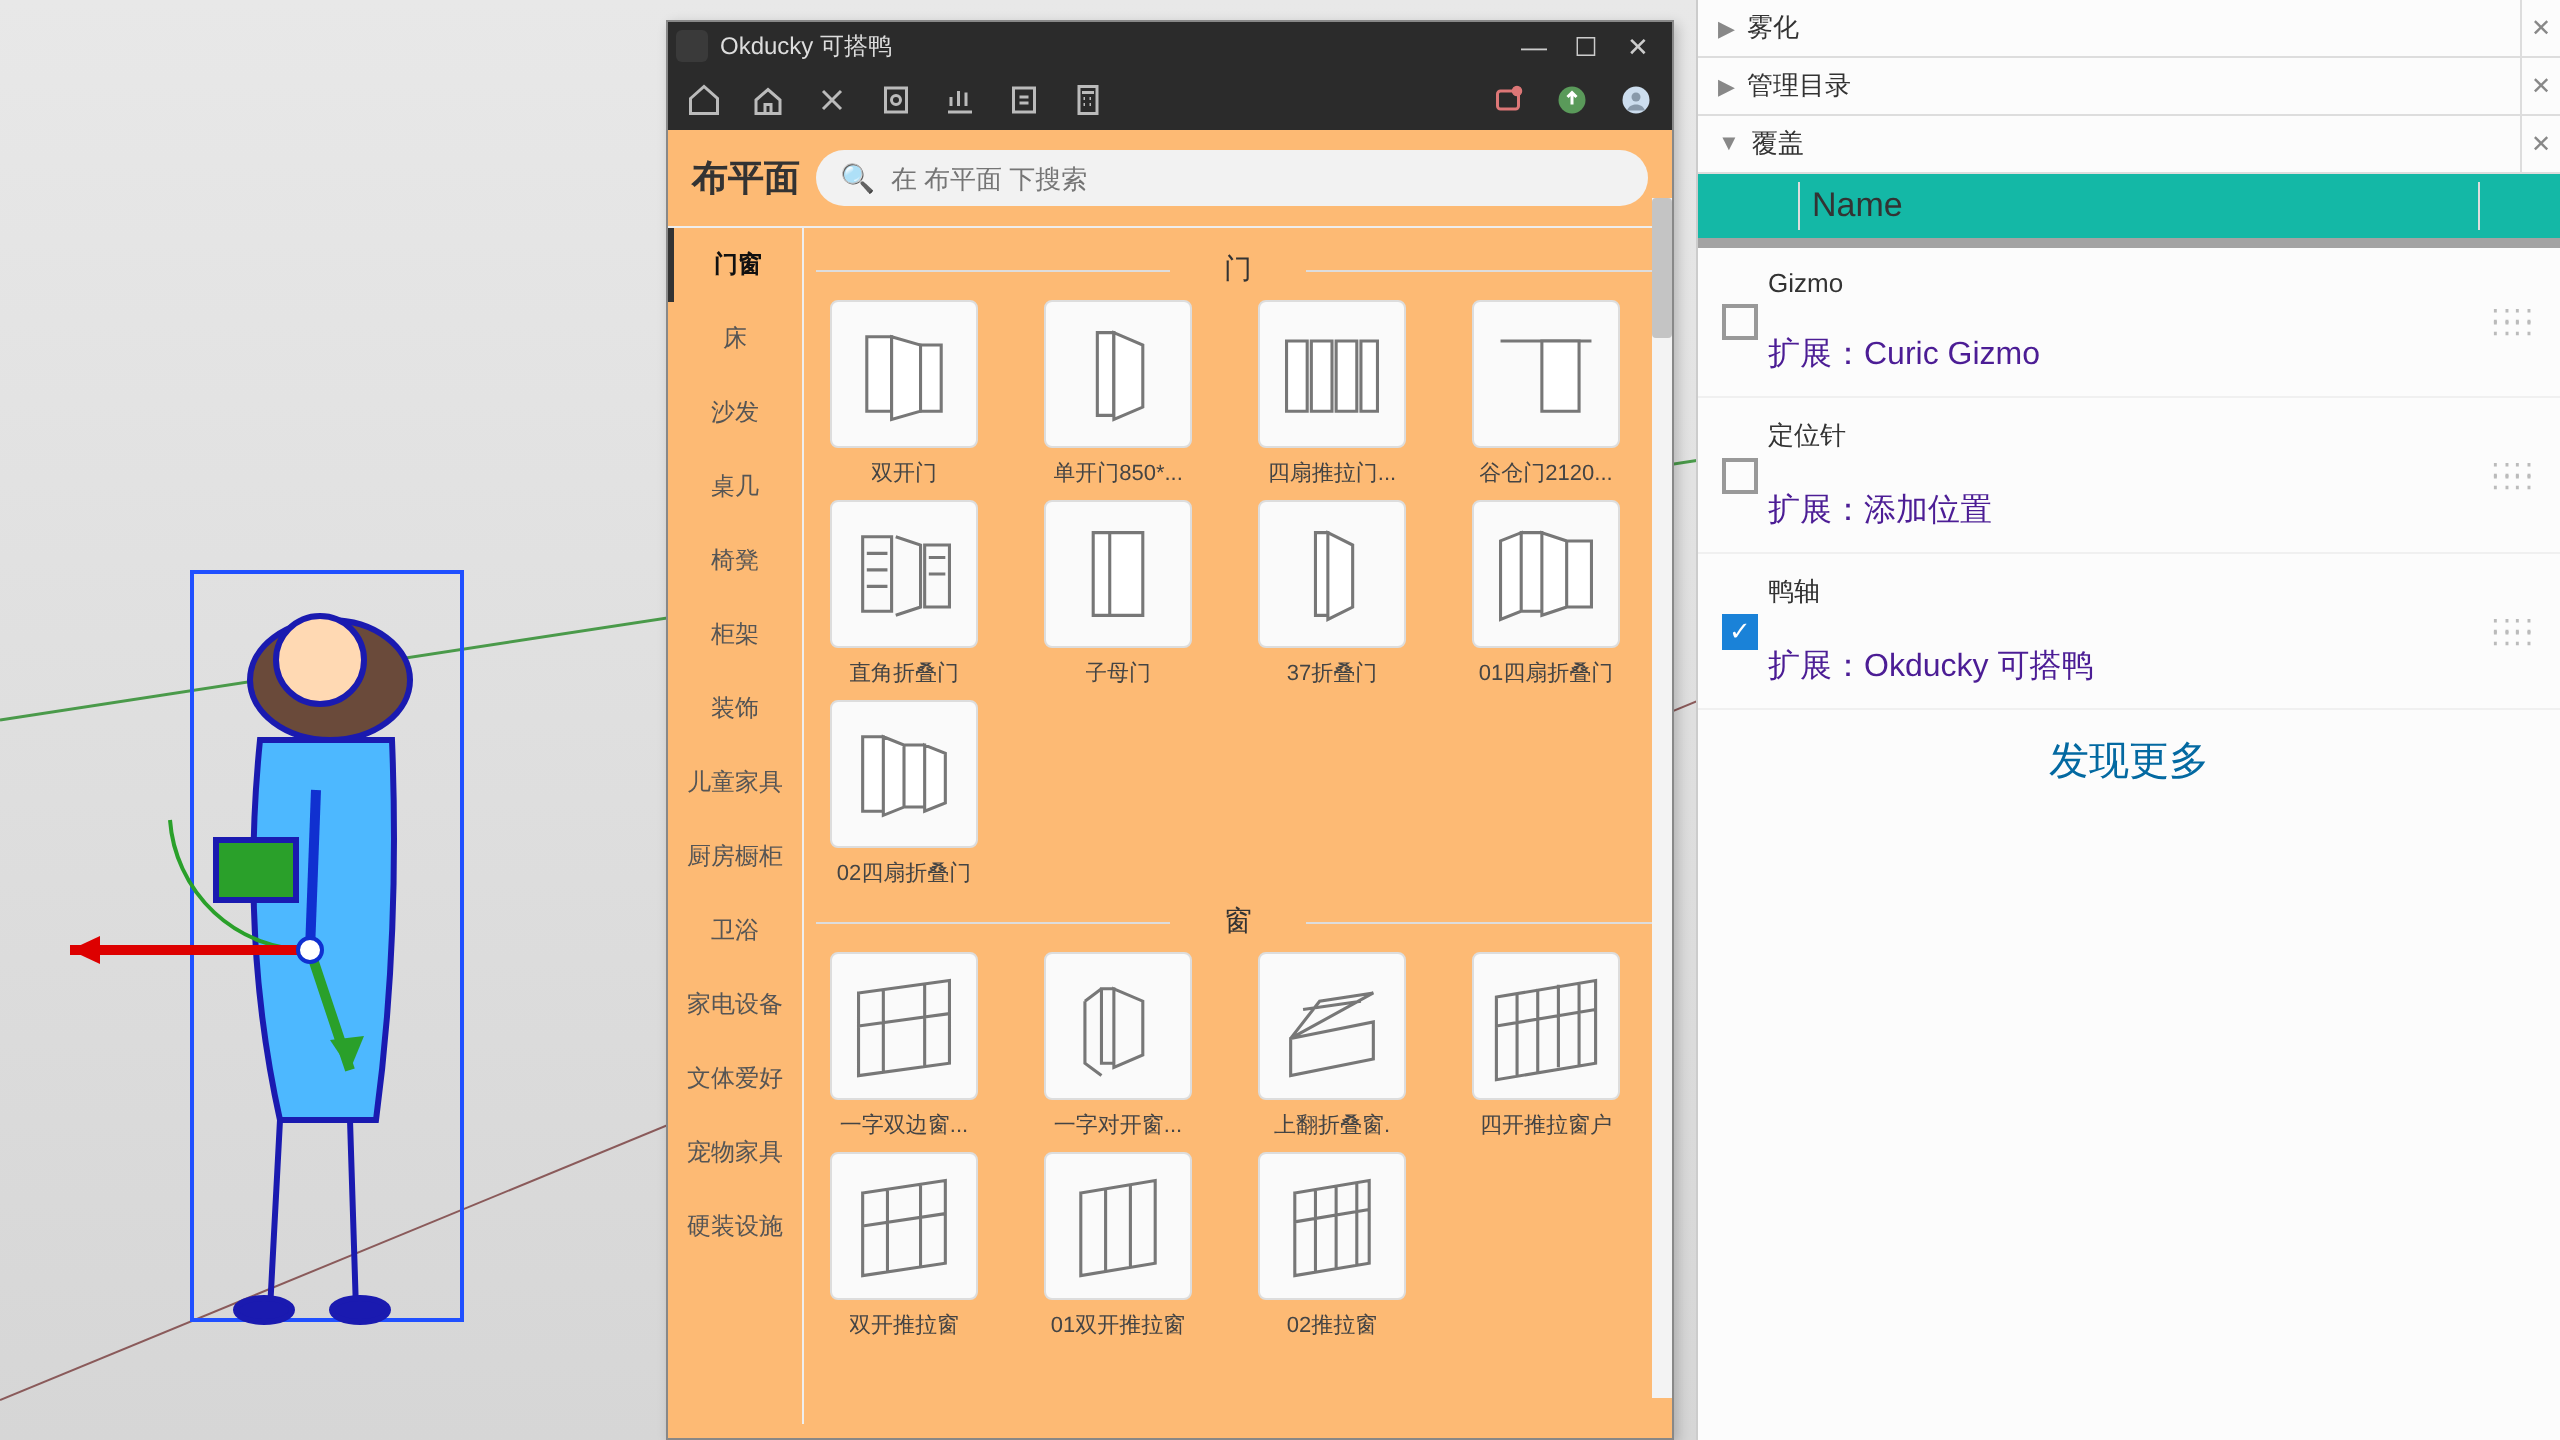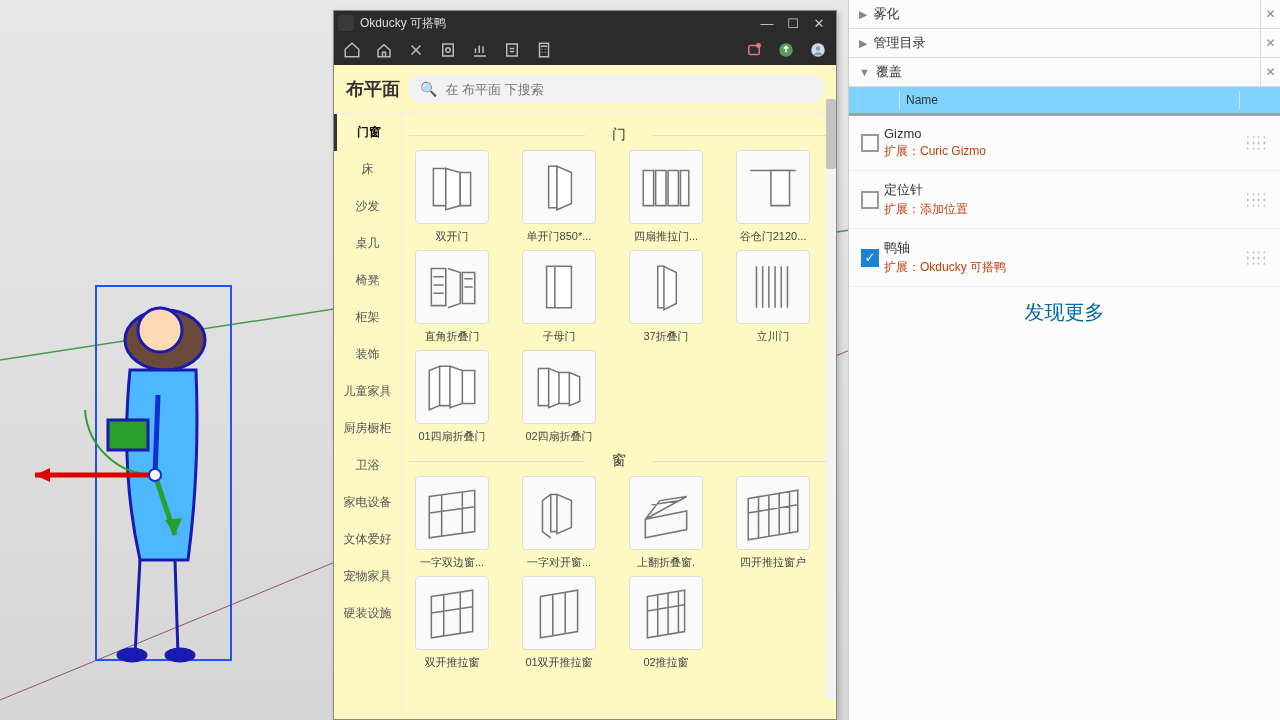--- a/index.html
+++ b/index.html
@@ -2,21 +2,21 @@
 <html><head>
 <meta charset="utf-8">
 <style>
 * { margin: 0; padding: 0; box-sizing: border-box; font-family: "Microsoft YaHei", sans-serif; }
 body { width: 1280px; height: 720px; background: #f0f0f0; overflow: hidden; position: relative; }
 
 
 .viewport { position: absolute; left: 0; top: 0; width: 850px; height: 720px; background: linear-gradient(#e8e8e8, #d6d6d6); }
 
 
-.ok-window { position: absolute; left: 333px; top: 10px; width: 504px; height: 710px; background: #fef9c3; border: 1px solid #888; box-shadow: 2px 2px 6px rgba(0,0,0,0.2); }
+.ok-window { position: absolute; left: 333px; top: 10px; width: 504px; height: 710px; background: #fdba74; border: 1px solid #888; box-shadow: 2px 2px 6px rgba(0,0,0,0.2); }
 .ok-title { height: 24px; background: #2b2b2b; color: #ddd; display: flex; align-items: center; padding: 0 4px; font-size: 12px; }
 .ok-title .logo { width: 16px; height: 16px; background: #3a3a3a; border-radius: 3px; margin-right: 6px; }
 .ok-title .spacer { flex: 1; }
 .ok-title .winbtn { width: 26px; height: 20px; display: flex; align-items: center; justify-content: center; color: #ccc; font-size: 13px; cursor: pointer; }
 .ok-toolbar { height: 30px; background: #2b2b2b; display: flex; align-items: center; padding: 0 6px; gap: 8px; }
 .ok-toolbar .tbicon { width: 24px; height: 24px; display: flex; align-items: center; justify-content: center; color: #ccc; }
 .ok-toolbar .tbspacer { flex: 1; }
 
 .ok-header { display: flex; align-items: center; padding: 10px 12px; gap: 8px; border-bottom: 1px solid #eee; }
 .ok-header .title { font-size: 18px; font-weight: 600; color: #333; }
@@ -39,29 +39,29 @@
 .tile .label { font-size: 11px; color: #444; margin-top: 5px; text-align: center; max-width: 84px; white-space: nowrap; overflow: hidden; text-overflow: ellipsis; }
 
 .ok-scroll { position: absolute; right: 0; top: 88px; width: 10px; height: 600px; background: #f3f3f3; }
 .ok-scroll .thumbbar { width: 10px; height: 70px; background: #c4c4c4; border-radius: 2px; }
 
 
 .right-panel { position: absolute; right: 0; top: 0; width: 432px; height: 720px; background: #fcfcfc; border-left: 1px solid #ccc; }
 .rp-row { border-bottom: 1px solid #ddd; padding: 5px 10px; display: flex; align-items: center; font-size: 13px; color: #333; position: relative; }
 .rp-row .chev { color: #888; margin-right: 6px; font-size: 11px; }
 .rp-row .close { position: absolute; right: 0; top: 0; width: 20px; height: 100%; display: flex; align-items: center; justify-content: center; color: #888; border-left: 1px solid #ddd; font-size: 12px; cursor: pointer; }
-.rp-table-head { background: #7dd3fc; border-bottom: 3px solid #a3a3a3; padding: 4px 10px 4px 46px; font-size: 12px; color: #333; display: flex; }
+.rp-table-head { background: #14b8a6; border-bottom: 5px solid #a3a3a3; padding: 4px 10px 4px 46px; font-size: 17px; color: #333; display: flex; }
 .rp-table-head .col { padding: 2px 6px; }
 .rp-table-head .col.name { flex: 1; border-left: 1px solid #ddd; border-right: 1px solid #ddd; }
 .rp-item { display: flex; align-items: center; padding: 10px 12px; gap: 5px; border-bottom: 1px solid #f0f0f0; }
 .rp-check { width: 18px; height: 18px; border: 2px solid #999; cursor: pointer; flex-shrink: 0; display: flex; align-items: center; justify-content: center; }
 .rp-check.checked { background: #1a82d8; border-color: #1a82d8; color: #fff; font-size: 13px; }
 .rp-item .meta { flex: 1; }
 .rp-item .meta .name { font-size: 13px; color: #333; }
-.rp-item .meta .sub { font-size: 12px; color: #c2410c; margin-top: 2px; }
+.rp-item .meta .sub { font-size: 16px; color: #4c1d95; margin-top: 18px; }
 .rp-item .drag { color: #bbb; cursor: grab; font-size: 14px; letter-spacing: 2px; line-height: 6px; }
 .rp-more { text-align: center; color: #0369a1; font-size: 20px; padding: 12px; cursor: pointer; }
 </style>
 </head>
 <body>
 
 <div class="viewport">
   
   <svg width="850" height="720">
     <line x1="0" y1="360" x2="850" y2="230" stroke="#4a9a4a" stroke-width="1.5"></line>
@@ -259,30 +259,20 @@
                 <g fill="#fff" stroke="#777" stroke-width="1.5">
                   <path d="M22 10h6v40h-6z M28 10l12 6v30l-12 6z"></path>
                 </g>
               </svg>
             </div>
             <div class="label">37折叠门</div>
           </div>
           <div class="tile">
             <div class="thumb">
               <svg viewBox="0 0 60 60">
-                <g fill="none" stroke="#777" stroke-width="1.5">
-                  <path d="M14 10v40 M20 10v40 M26 10v40 M32 10v40 M38 10v40 M44 10v40"></path>
-                </g>
-              </svg>
-            </div>
-            <div class="label">立川门</div>
-          </div>
-          <div class="tile">
-            <div class="thumb">
-              <svg viewBox="0 0 60 60">
                 <g fill="#fff" stroke="#777" stroke-width="1.5">
                   <path d="M8 14l10-4v38l-10 4z M18 10h10v38H18z M28 10l12 4v32l-12 4z M40 14h12v32H40z"></path>
                 </g>
               </svg>
             </div>
             <div class="label">01四扇折叠门</div>
           </div>
           <div class="tile">
             <div class="thumb">
               <svg viewBox="0 0 60 60">

